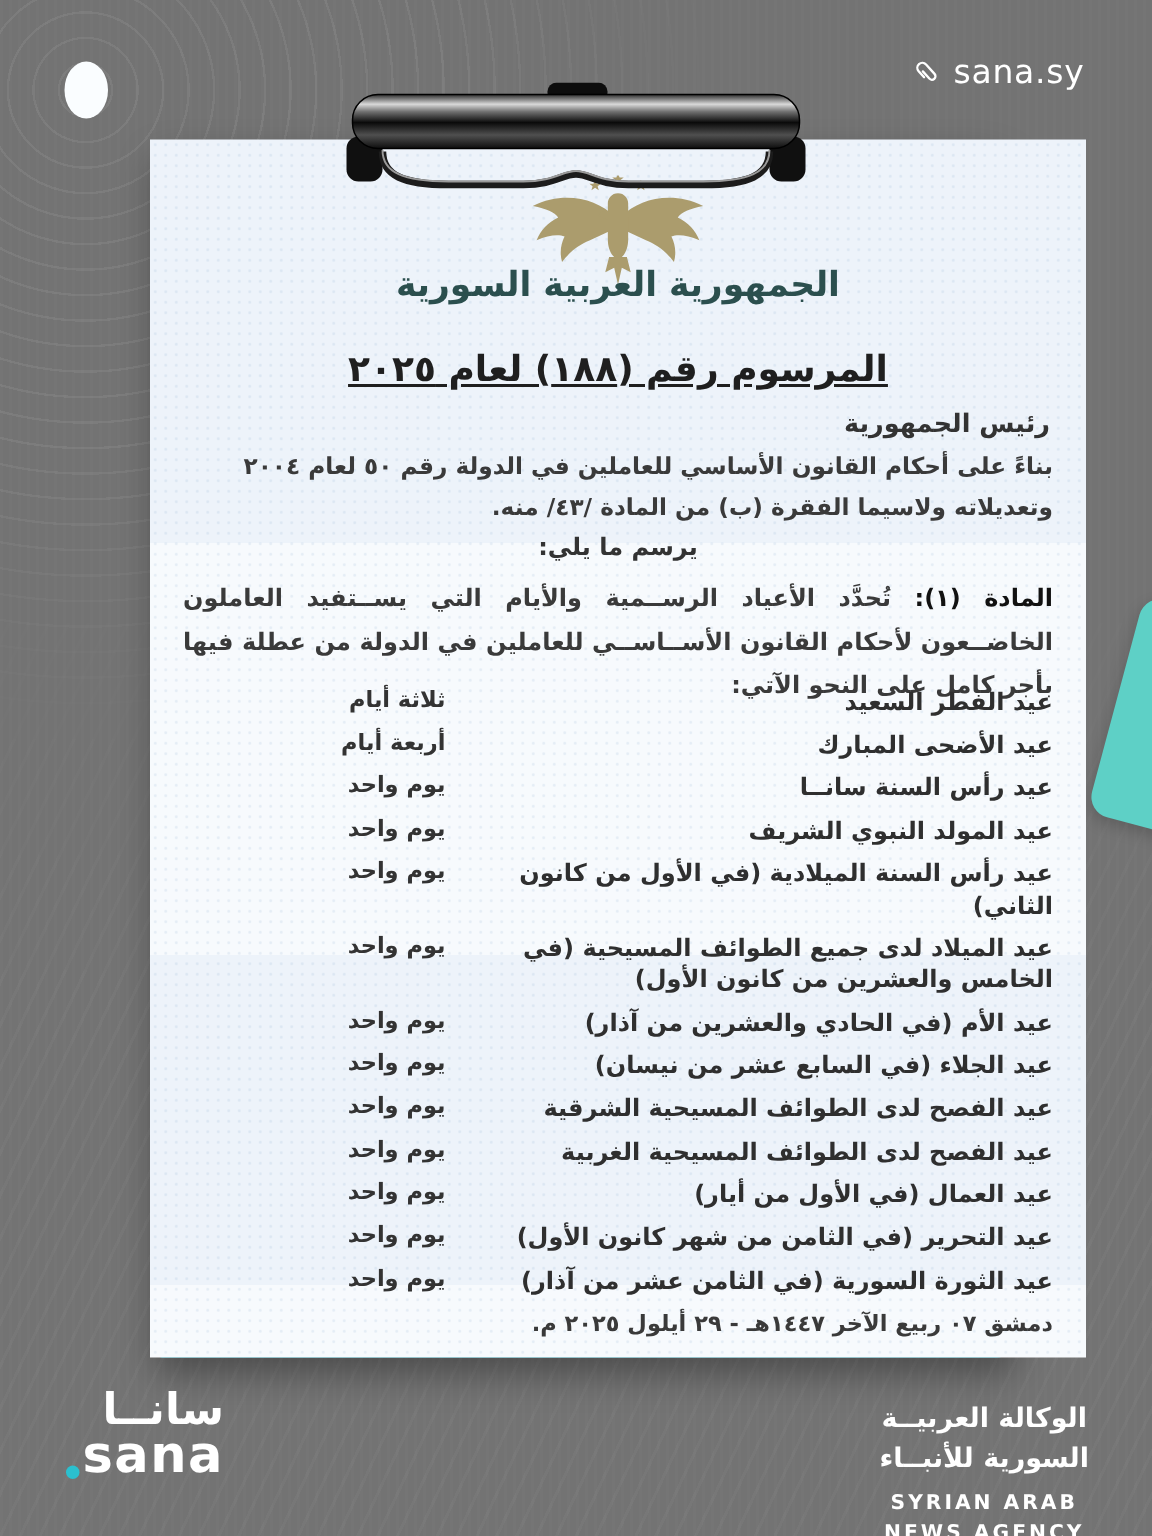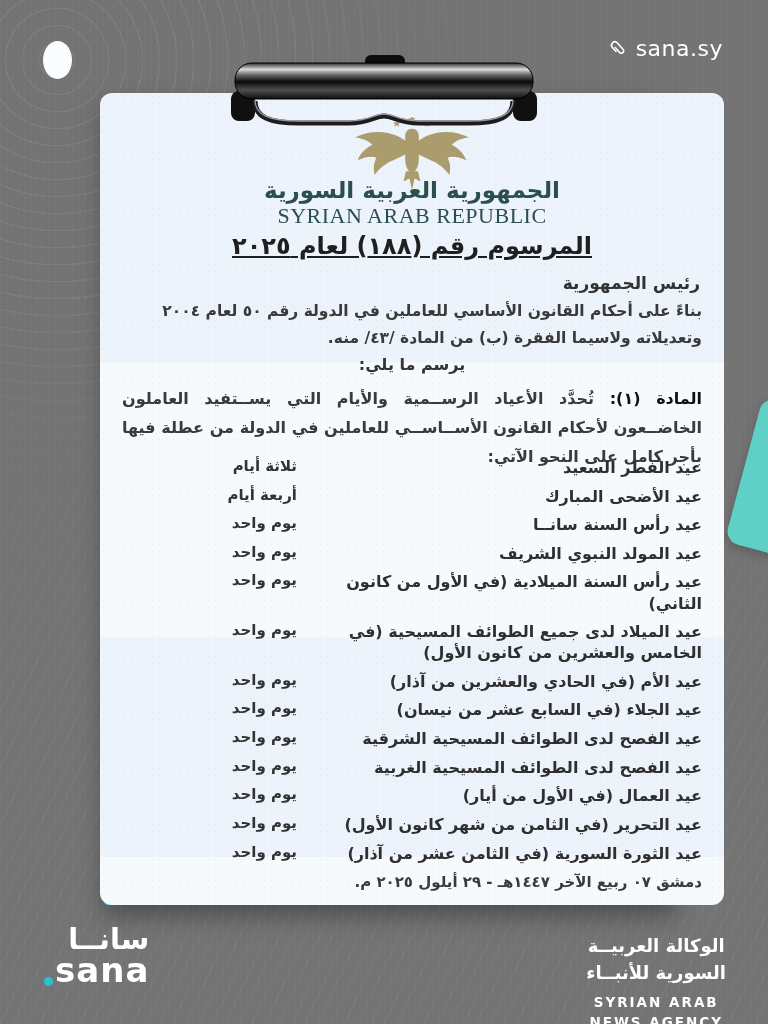--- a/index.html
+++ b/index.html
@@ -22,21 +22,21 @@
              color:#fff;font-size:22px;letter-spacing:.5px;cursor:pointer;}
   
   .notebook{position:absolute;left:742px;top:408px;width:110px;height:150px;background:#5ed0c6;
             border-radius:14px;transform:rotate(15deg);box-shadow:0 4px 10px rgba(0,0,0,.18);}
   
   .board{position:absolute;left:104px;top:96px;width:574px;height:809px;background:#17c3de;
          border-radius:4px 24px 14px 4px;box-shadow:0 10px 24px rgba(0,0,0,.35);}
   .paper{position:absolute;left:100px;top:93px;width:624px;height:812px;direction:rtl;color:#333;
     background-image:radial-gradient(rgba(130,165,205,.16) .8px,transparent 1px),
       linear-gradient(to bottom,#edf3fa 0 269px,#f7fafd 269px 544px,#edf3fa 544px 764px,#f7fafd 764px 100%);
-    background-size:7px 7px,100% 100%;border-radius:12px;}
+    background-size:7px 7px,100% 100%;border-radius:0;}
   .clip{position:absolute;left:229px;top:55px;width:310px;height:80px;}
   
   .emblem{position:absolute;top:24px;left:50%;transform:translateX(-50%);}
   .country-ar{position:absolute;top:84px;left:0;right:0;text-align:center;
               font-size:23px;font-weight:bold;color:#2b4f4e;}
   .country-en{position:absolute;top:110px;left:0;right:0;text-align:center;
               font-family:"Liberation Serif",serif;font-size:22px;color:#2b4f4e;letter-spacing:.5px;}
   .decree-title{position:absolute;top:139px;left:0;right:0;text-align:center;
                 font-size:24px;font-weight:bold;color:#1f1f1f;text-decoration:underline;}
   .issuer{position:absolute;top:180px;right:24px;font-size:17px;font-weight:bold;color:#333;}
@@ -86,21 +86,20 @@
         <path transform="translate(75,3) scale(0.9)" d="M0,-5 L1.4,-1.6 5,-1.6 2.2,.6 3.2,4 0,1.9 -3.2,4 -2.2,.6 -5,-1.6 -1.4,-1.6 Z"></path>
         <path transform="translate(93,8) scale(0.9)" d="M0,-5 L1.4,-1.6 5,-1.6 2.2,.6 3.2,4 0,1.9 -3.2,4 -2.2,.6 -5,-1.6 -1.4,-1.6 Z"></path>
         <path d="M72 32 C58 18 32 12 8 24 C19 26 25 29 28 33 C20 37 14 43 11 51 C20 47 28 46 33 48 C30 54 29 61 31 68 C37 60 45 54 53 51 L72 42 Z"></path>
         <path d="M78 32 C92 18 118 12 142 24 C131 26 125 29 122 33 C130 37 136 43 139 51 C130 47 122 46 117 48 C120 54 121 61 119 68 C113 60 105 54 97 51 L78 42 Z"></path>
         <path d="M75 14 C70 14 67 18 67 22 L67 28 C62 28 60 30 60 32 L67 35 L67 50 C67 58 70 64 75 66 C80 64 83 58 83 50 L83 22 C83 18 80 14 75 14 Z"></path>
         <path d="M68 64 L82 64 L85 76 L78 72.5 L75 86 L72 72.5 L65 76 Z"></path>
       </g>
     </svg>
 
     <div class="country-ar">الجمهورية العربية السورية</div>
-    <div class="country-en">SYRIAN ARAB REPUBLIC</div>
     <div class="decree-title">المرسوم رقم (١٨٨) لعام ٢٠٢٥</div>
     <div class="issuer">رئيس الجمهورية</div>
     <div class="preamble">بناءً على أحكام القانون الأساسي للعاملين في الدولة رقم ٥٠ لعام ٢٠٠٤ وتعديلاته ولاسيما الفقرة (ب) من المادة /٤٣/ منه.</div>
     <div class="intro">يرسم ما يلي:</div>
 
     <div class="article"><span class="lbl">المادة (١):</span><span> تُحدَّد الأعياد الرســمية والأيام التي يســتفيد العاملون الخاضــعون لأحكام القانون الأســاســي للعاملين في الدولة من عطلة فيها بأجر كامل على النحو الآتي:</span></div>
 
     <div class="holidays">
   <div class="hrow">
     <div class="hname">عيد الفطر السعيد</div>

